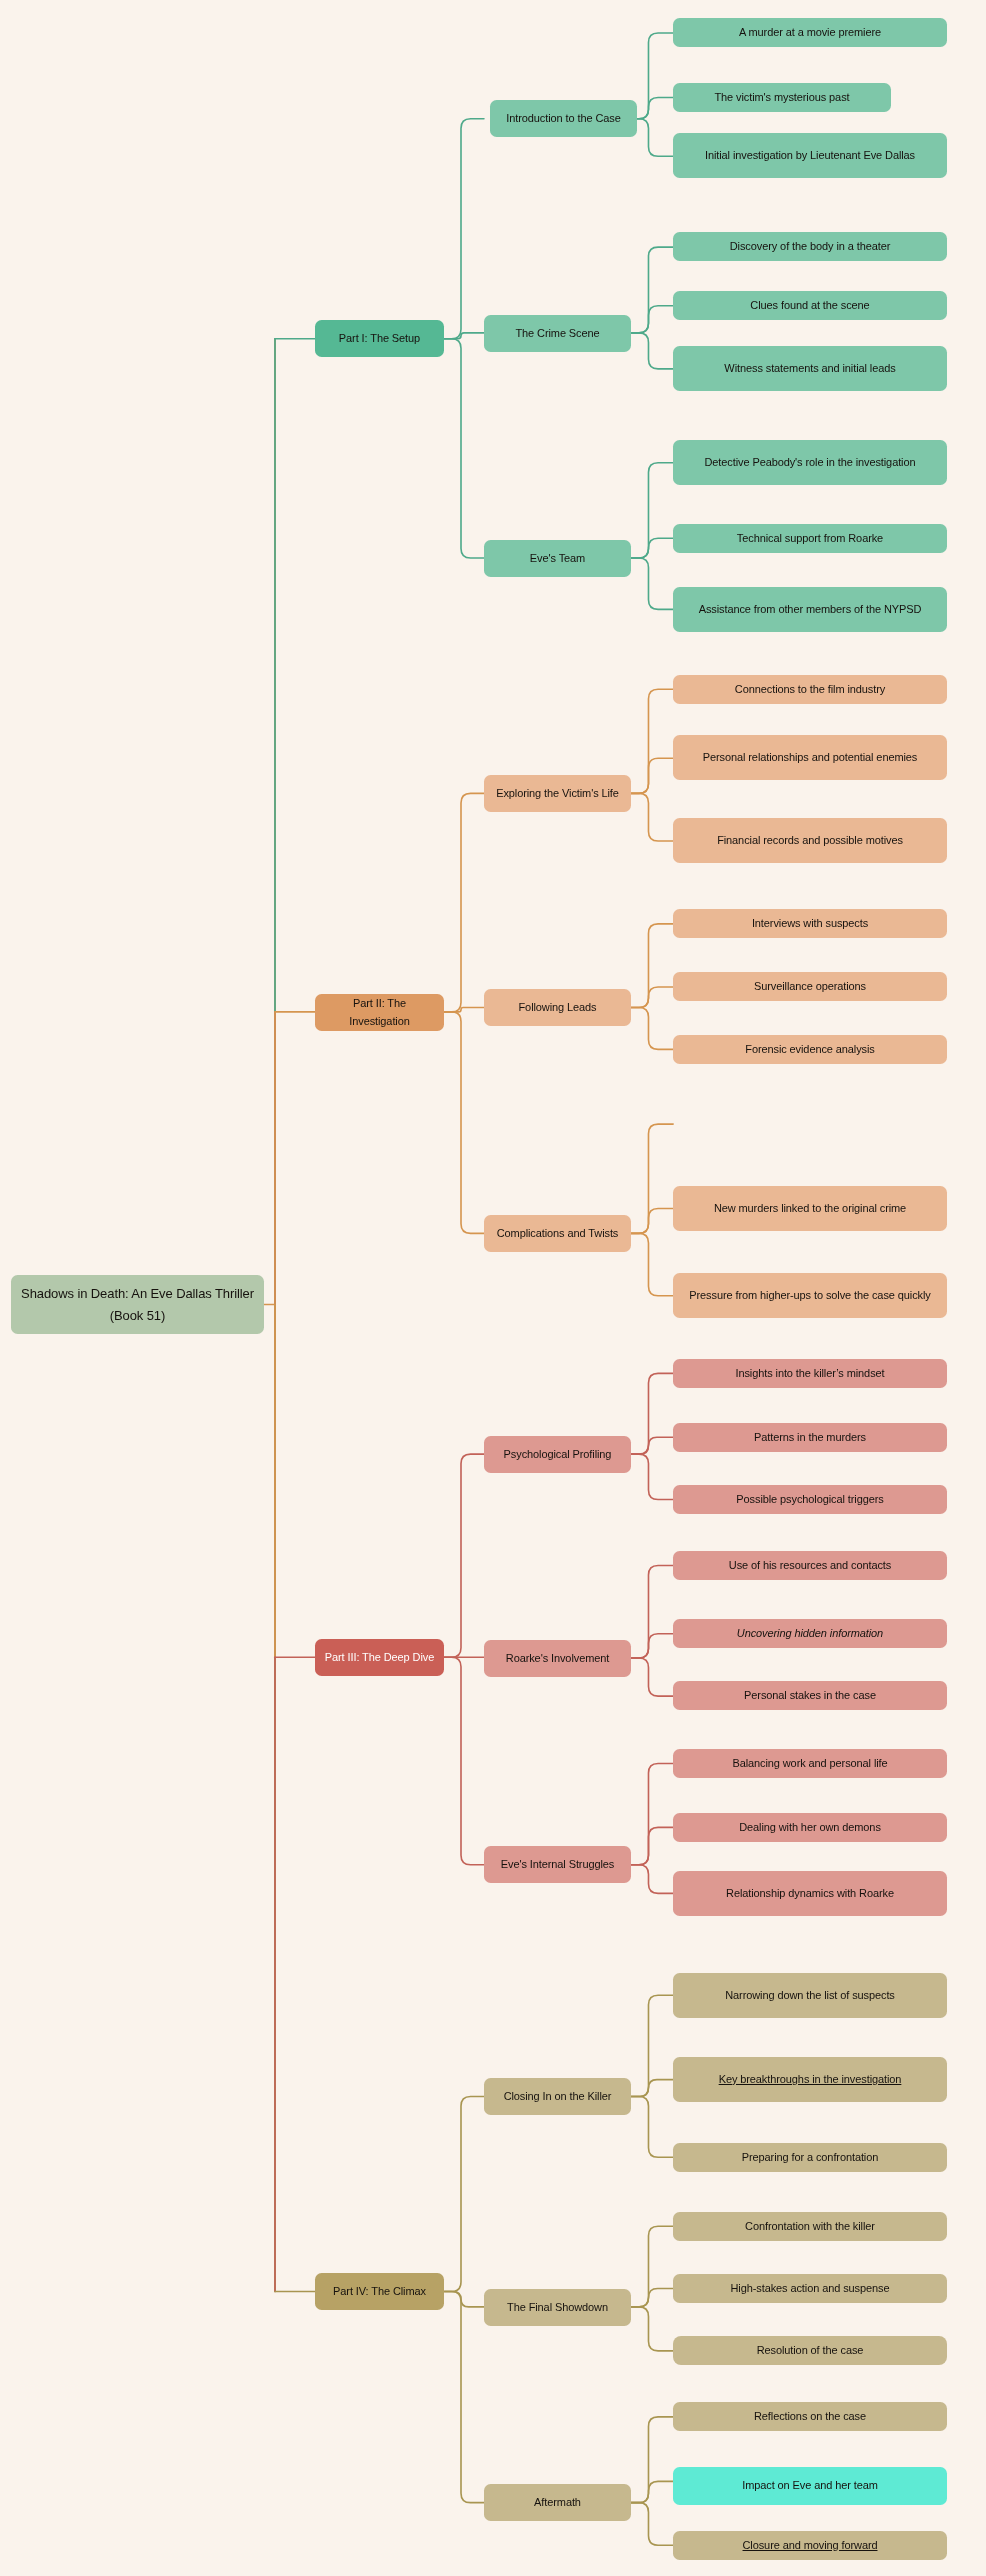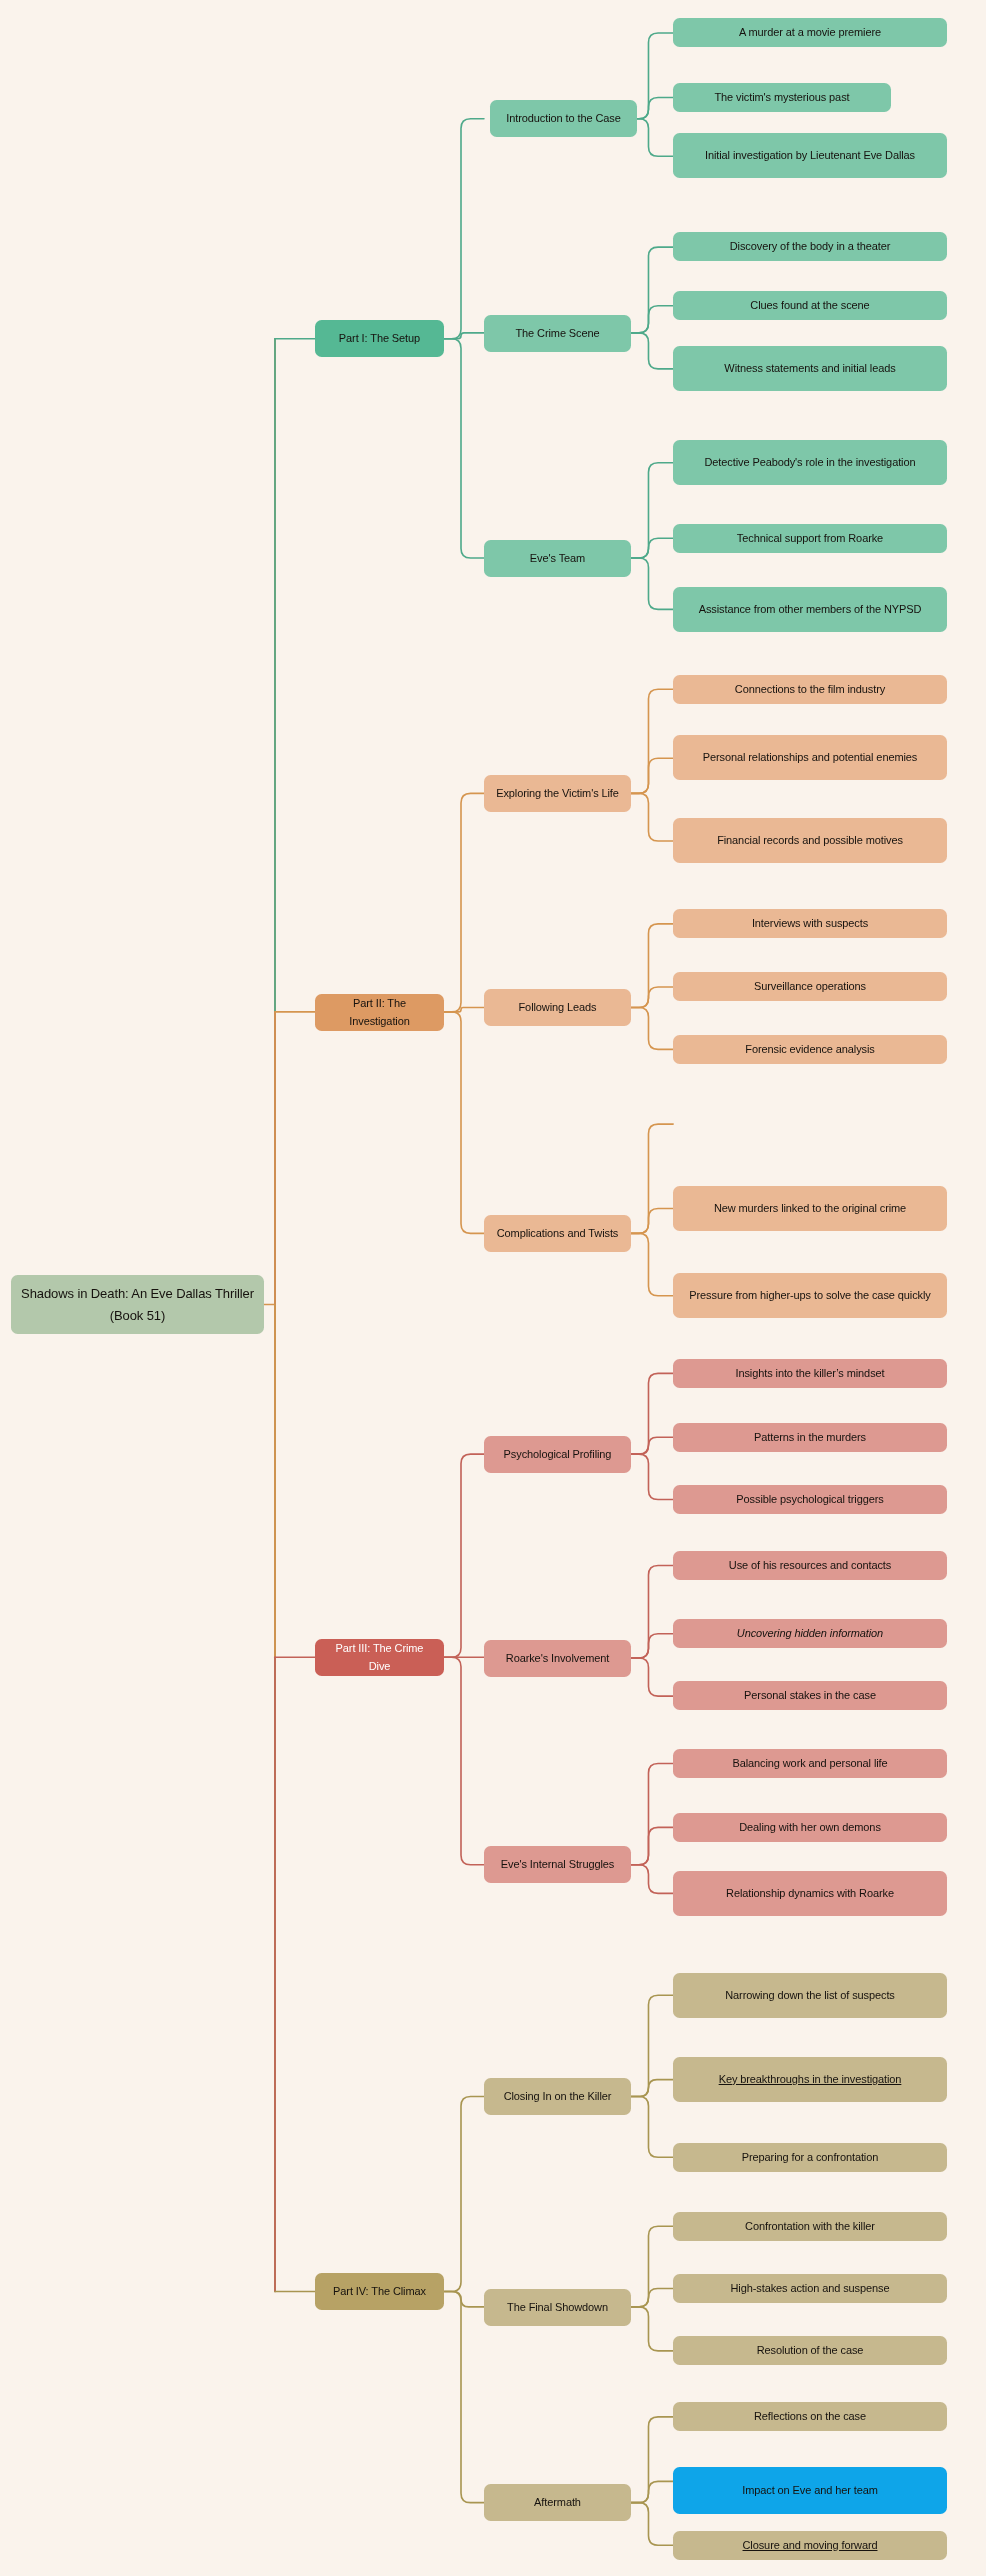--- a/index.html
+++ b/index.html
@@ -166,21 +166,21 @@
     <div class="node" style="left: 484px; top: 1215px; width: 147px; height: 37px; background: rgb(234, 184, 148);">
       <span>Complications and Twists</span>
     </div>
     <div class="node" style="left: 673px; top: 1186px; width: 274px; height: 45px; background: rgb(234, 184, 148);">
       <span>New murders linked to the original crime</span>
     </div>
     <div class="node" style="left: 673px; top: 1273px; width: 274px; height: 45px; background: rgb(234, 184, 148);">
       <span>Pressure from higher-ups to solve the case quickly</span>
     </div>
     <div class="node white-text" style="left: 315px; top: 1639px; width: 129px; height: 37px; background: rgb(202, 95, 86);">
-      <span>Part III: The Crime Dive</span>
+      <span>Part III: The Deep Dive</span>
     </div>
     <div class="node" style="left: 484px; top: 1436px; width: 147px; height: 37px; background: rgb(221, 153, 145);">
       <span>Psychological Profiling</span>
     </div>
     <div class="node" style="left: 673px; top: 1359px; width: 274px; height: 29px; background: rgb(221, 153, 145);">
       <span>Insights into the killer’s mindset</span>
     </div>
     <div class="node" style="left: 673px; top: 1423px; width: 274px; height: 29px; background: rgb(221, 153, 145);">
       <span>Patterns in the murders</span>
     </div>
@@ -228,29 +228,29 @@
     </div>
     <div class="node" style="left: 484px; top: 2289px; width: 147px; height: 37px; background: rgb(198, 184, 142);">
       <span>The Final Showdown</span>
     </div>
     <div class="node" style="left: 673px; top: 2212px; width: 274px; height: 29px; background: rgb(198, 184, 142);">
       <span>Confrontation with the killer</span>
     </div>
     <div class="node" style="left: 673px; top: 2274px; width: 274px; height: 29px; background: rgb(198, 184, 142);">
       <span>High-stakes action and suspense</span>
     </div>
-    <div class="node" style="left: 673px; top: 2336px; width: 274px; height: 29px; background: rgb(198, 184, 142);">
+    <div class="node" style="left: 673px; top: 2336px; width: 274px; height: 29px; background: rgb(198, 184, 142); border-radius: 8px;">
       <span>Resolution of the case</span>
     </div>
     <div class="node" style="left: 484px; top: 2484px; width: 147px; height: 37px; background: rgb(198, 184, 142);">
       <span>Aftermath</span>
     </div>
     <div class="node" style="left: 673px; top: 2402px; width: 274px; height: 29px; background: rgb(198, 184, 142);">
       <span>Reflections on the case</span>
     </div>
-    <div class="node" style="left: 673px; top: 2467px; width: 274px; height: 47px; background: #0ea5e9;">
+    <div class="node" style="left: 673px; top: 2467px; width: 274px; height: 38px; background: #5eead4;">
       <span>Impact on Eve and her team</span>
     </div>
     <div class="node" style="left: 673px; top: 2531px; width: 274px; height: 29px; background: rgb(198, 184, 142); text-decoration: underline;">
       <span>Closure and moving forward</span>
     </div>
   </div>
 
 
 </body></html>

